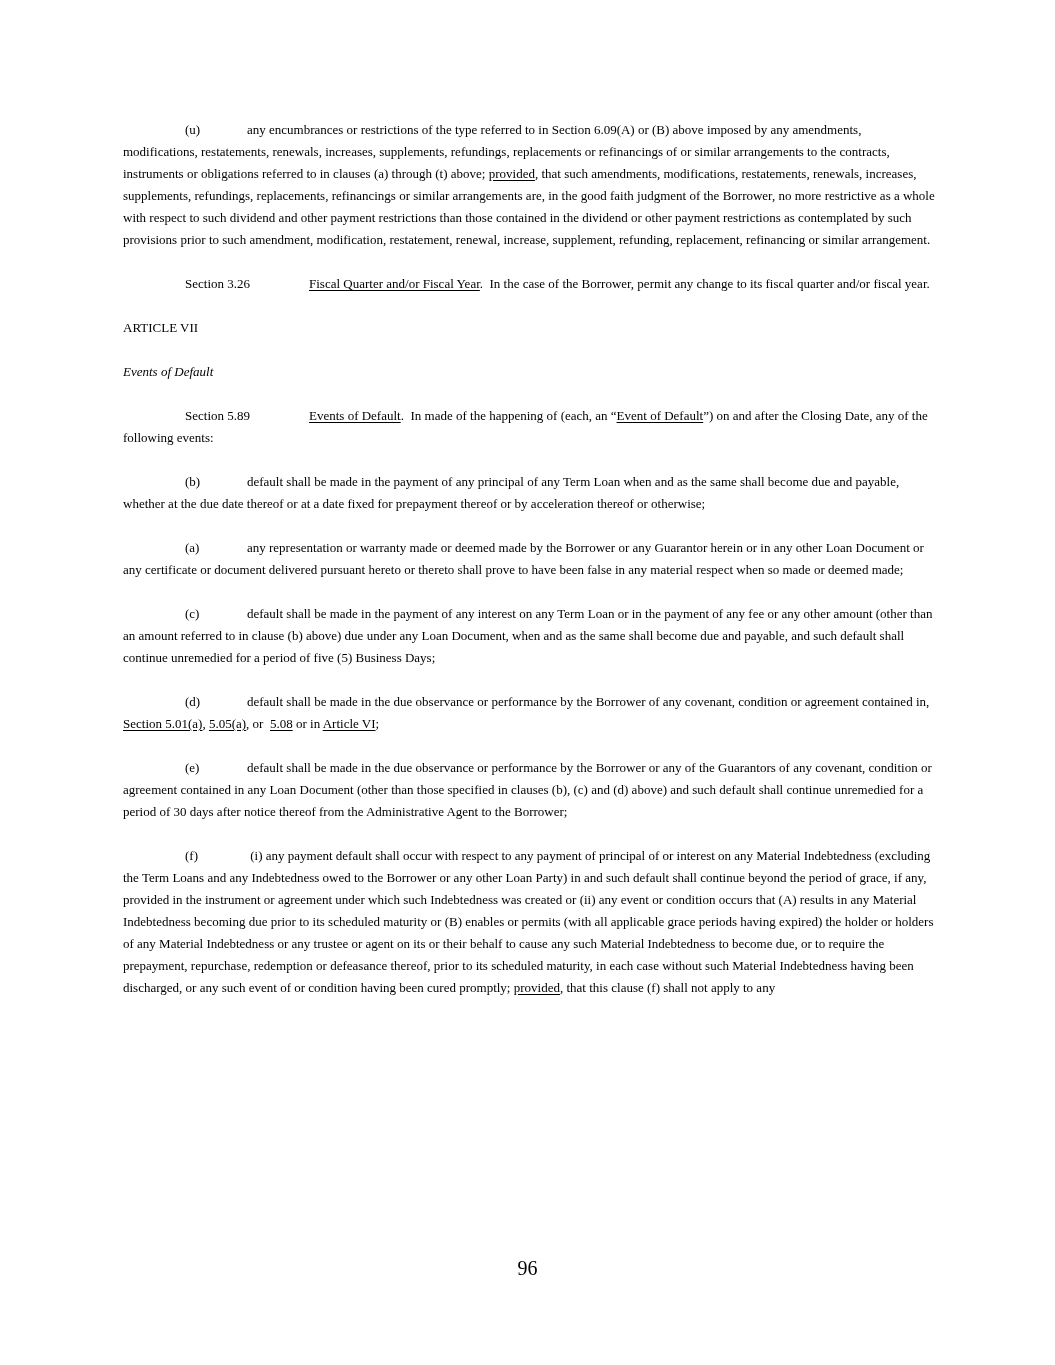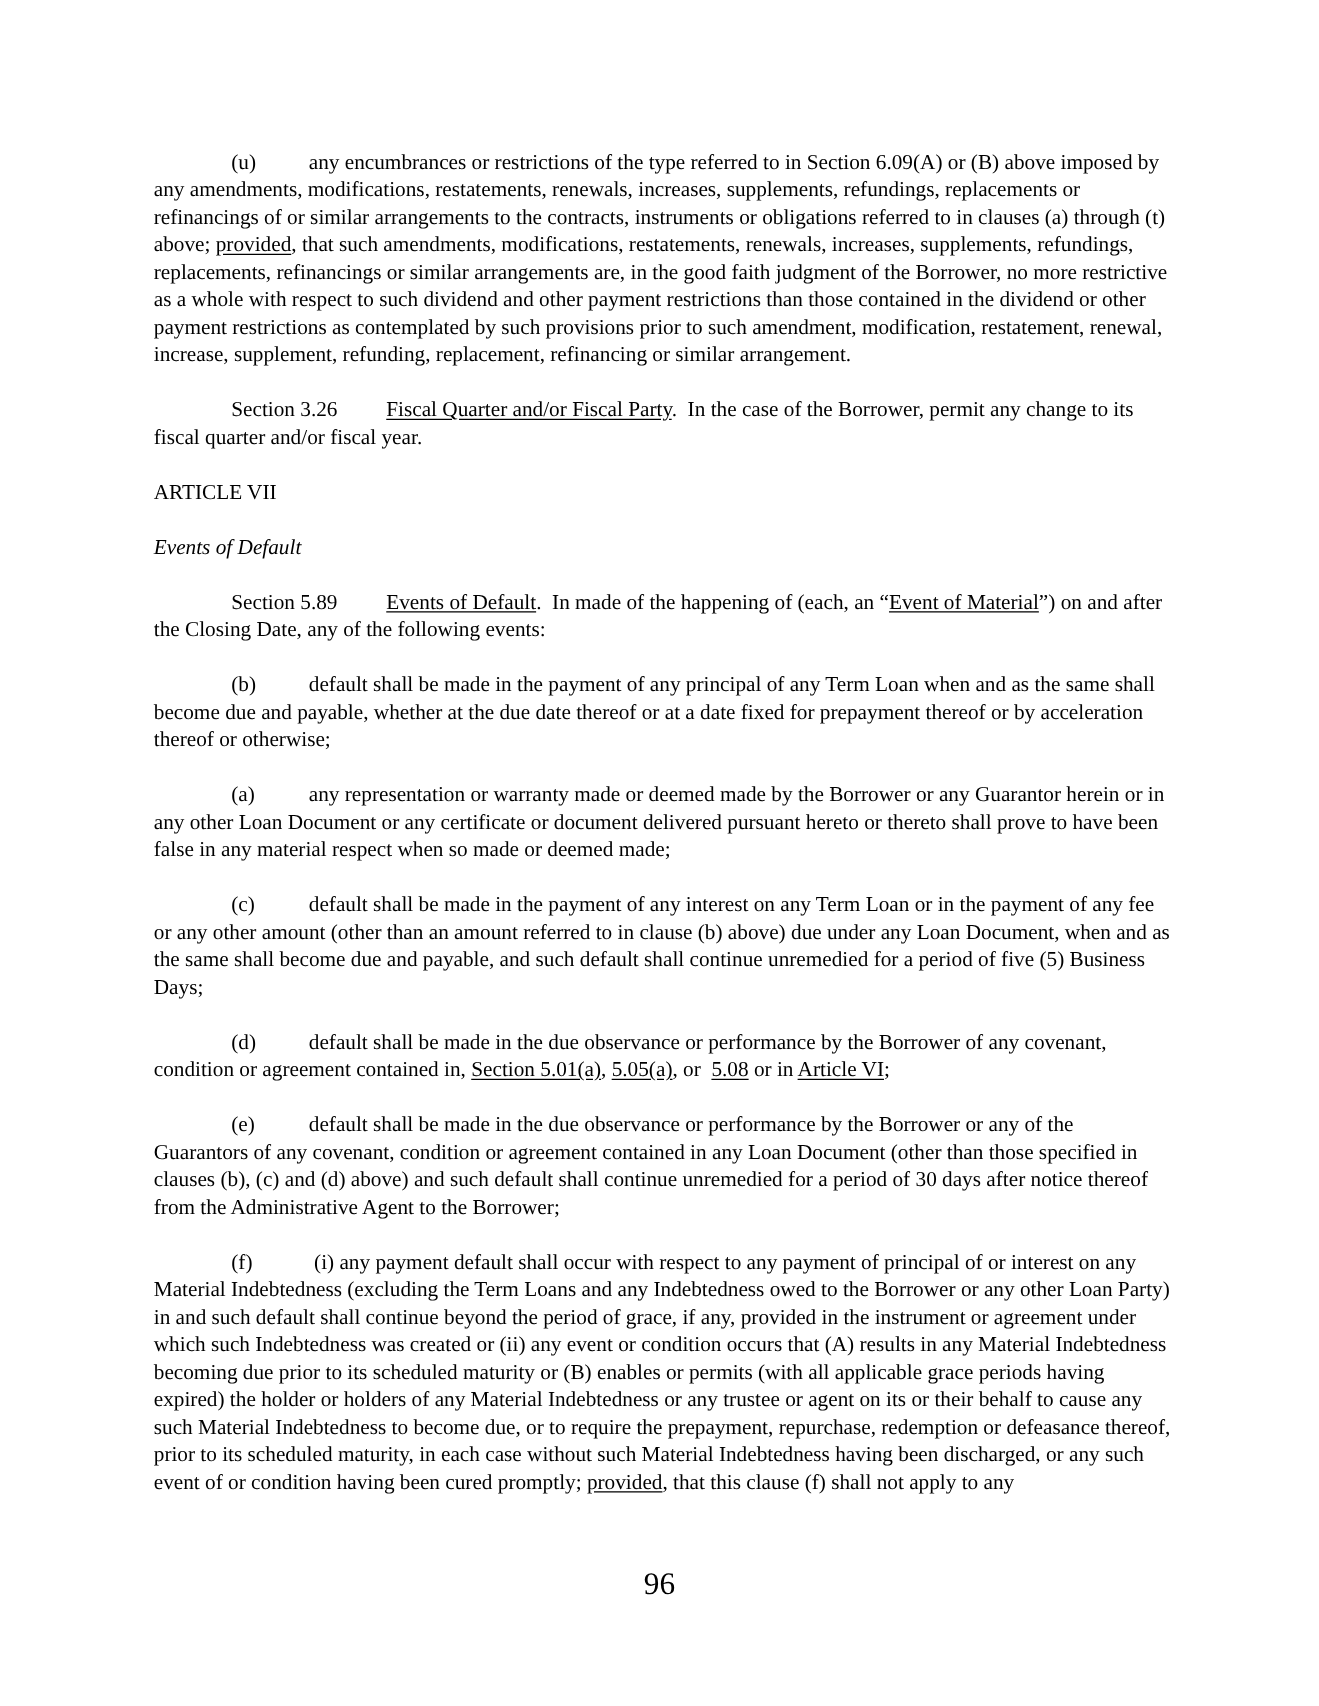--- a/index.html
+++ b/index.html
@@ -17,21 +17,21 @@
     overflow: hidden;
   }
   .doc {
     position: absolute;
     left: 123px;
     top: 119px;
     width: 815px;
   }
   .para {
     margin: 0 0 22px 0;
-    font-size: 17px;
+    font-size: 13px;
     line-height: 22px;
     white-space: pre-wrap;
     text-indent: 62px;
     text-align: left;
   }
   .para.heading {
     text-indent: 0;
   }
   .para.italic {
     font-style: italic;
@@ -48,34 +48,34 @@
   .u {
     text-decoration: underline;
     text-underline-offset: 2px;
   }
   .page-footer {
     position: absolute;
     left: 0;
     right: 0;
     top: 1257px;
     text-align: center;
-    font-size: 25px;
+    font-size: 20px;
     line-height: 22px;
   }
 </style>
 </head>
 <body>
 
 <div class="page">
   <main class="doc" id="doc-body">
       <p class="para clause"><span class="label">(u)</span><span>any encumbrances or restrictions of the type referred to in Section 6.09(A) or (B) above imposed by any amendments, modifications, restatements, renewals, increases, supplements, refundings, replacements or refinancings of or similar arrangements to the contracts, instruments or obligations referred to in clauses (a) through (t) above; </span><span class="u">provided</span><span>, that such amendments, modifications, restatements, renewals, increases, supplements, refundings, replacements, refinancings or similar arrangements are, in the good faith judgment of the Borrower, no more restrictive as a whole with respect to such dividend and other payment restrictions than those contained in the dividend or other payment restrictions as contemplated by such provisions prior to such amendment, modification, restatement, renewal, increase, supplement, refunding, replacement, refinancing or similar arrangement.</span></p>
-      <p class="para section"><span class="label wide">Section 3.26</span><span class="u">Fiscal Quarter and/or Fiscal Party</span><span>.  In the case of the Borrower, permit any change to its fiscal quarter and/or fiscal year.</span></p>
+      <p class="para section"><span class="label wide">Section 3.26</span><span class="u">Fiscal Quarter and/or Fiscal Year</span><span>.  In the case of the Borrower, permit any change to its fiscal quarter and/or fiscal year.</span></p>
       <p class="para heading"><span>ARTICLE VII</span></p>
       <p class="para heading italic"><span>Events of Default</span></p>
-      <p class="para section"><span class="label wide">Section 5.89</span><span class="u">Events of Default</span><span>.  In made of the happening of (each, an “</span><span class="u">Event of Material</span><span>”) on and after the Closing Date, any of the following events:</span></p>
+      <p class="para section"><span class="label wide">Section 5.89</span><span class="u">Events of Default</span><span>.  In made of the happening of (each, an “</span><span class="u">Event of Default</span><span>”) on and after the Closing Date, any of the following events:</span></p>
       <p class="para clause"><span class="label">(b)</span><span>default shall be made in the payment of any principal of any Term Loan when and as the same shall become due and payable, whether at the due date thereof or at a date fixed for prepayment thereof or by acceleration thereof or otherwise;</span></p>
       <p class="para clause"><span class="label">(a)</span><span>any representation or warranty made or deemed made by the Borrower or any Guarantor herein or in any other Loan Document or any certificate or document delivered pursuant hereto or thereto shall prove to have been false in any material respect when so made or deemed made;</span></p>
       <p class="para clause"><span class="label">(c)</span><span>default shall be made in the payment of any interest on any Term Loan or in the payment of any fee or any other amount (other than an amount referred to in clause (b) above) due under any Loan Document, when and as the same shall become due and payable, and such default shall continue unremedied for a period of five (5) Business Days;</span></p>
       <p class="para clause"><span class="label">(d)</span><span>default shall be made in the due observance or performance by the Borrower of any covenant, condition or agreement contained in, </span><span class="u">Section 5.01(a)</span><span>, </span><span class="u">5.05(a)</span><span>, or  </span><span class="u">5.08</span><span> or in </span><span class="u">Article VI</span><span>;</span></p>
       <p class="para clause"><span class="label">(e)</span><span>default shall be made in the due observance or performance by the Borrower or any of the Guarantors of any covenant, condition or agreement contained in any Loan Document (other than those specified in clauses (b), (c) and (d) above) and such default shall continue unremedied for a period of 30 days after notice thereof from the Administrative Agent to the Borrower;</span></p>
       <p class="para clause"><span class="label">(f)</span><span> (i) any payment default shall occur with respect to any payment of principal of or interest on any Material Indebtedness (excluding the Term Loans and any Indebtedness owed to the Borrower or any other Loan Party) in and such default shall continue beyond the period of grace, if any, provided in the instrument or agreement under which such Indebtedness was created or (ii) any event or condition occurs that (A) results in any Material Indebtedness becoming due prior to its scheduled maturity or (B) enables or permits (with all applicable grace periods having expired) the holder or holders of any Material Indebtedness or any trustee or agent on its or their behalf to cause any such Material Indebtedness to become due, or to require the prepayment, repurchase, redemption or defeasance thereof, prior to its scheduled maturity, in each case without such Material Indebtedness having been discharged, or any such event of or condition having been cured promptly; </span><span class="u">provided</span><span>, that this clause (f) shall not apply to any</span></p>
     </main>
   <footer class="page-footer">
     <span>96</span>
   </footer>

